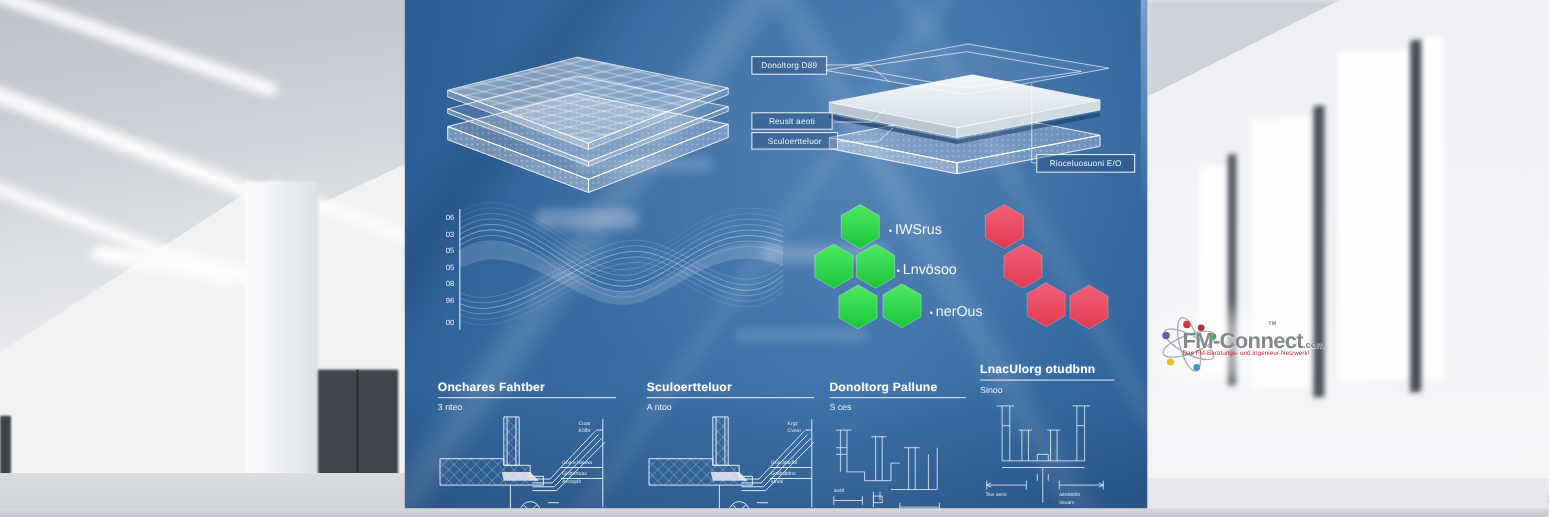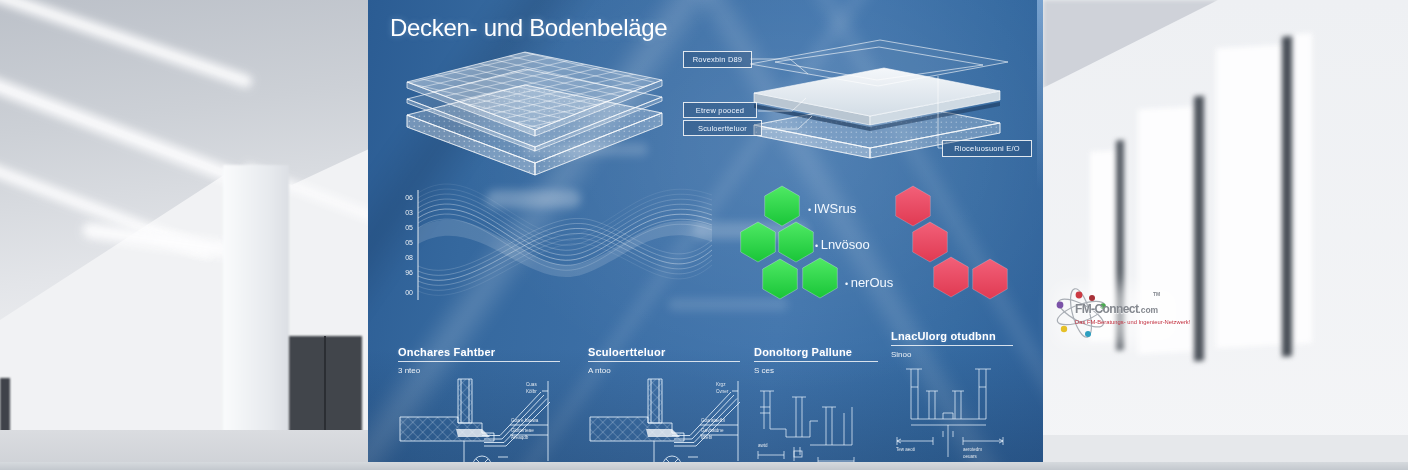--- a/index.html
+++ b/index.html
@@ -61,21 +61,21 @@
     text-shadow:0 0 3px rgba(160,200,255,.3);margin-top:38px;}
   .detail-line{height:1px;background:rgba(255,255,255,.8);margin-top:3px;}
   .detail-sub{font-size:8px;opacity:.9;margin-top:4px;}
 
   
   .logo{left:1054px;top:280px;width:130px;height:70px;}
   .logo-glow{left:2px;top:6px;width:124px;height:58px;background:rgba(255,255,255,.5);
     border-radius:10px;filter:blur(9px);}
   .logo-brandline{left:21px;top:19px;font-weight:700;color:#84888f;white-space:nowrap;
     text-shadow:0 1px 1px rgba(255,255,255,.8);}
-  .logo-brand{font-size:12px;letter-spacing:-.6px;}
+  .logo-brand{font-size:20px;letter-spacing:-.6px;}
   .logo-domain{font-size:8.5px;}
   .logo-tm{left:99px;top:11px;font-size:5px;color:#84888f;font-weight:700;}
   .logo-tagline{left:21px;top:39px;font-size:5.8px;color:#c22f3e;white-space:nowrap;}
 
   svg text{font-family:"Liberation Sans",sans-serif;}
 </style>
 </head>
 <body>
 
 <div class="stage">
@@ -148,21 +148,20 @@
     <div class="abs streak" style="left:470px;width:42px;transform:rotate(-30deg);opacity:.13"></div>
     <div class="abs streak" style="left:588px;width:30px;transform:rotate(-30deg);opacity:.10"></div>
     <div class="abs streak streak-dark" style="left:-45px;width:85px;transform:rotate(35deg);opacity:.14"></div>
     <div class="abs blob" style="left:118px;top:190px;width:95px;height:18px;opacity:.26"></div>
     <div class="abs blob" style="left:155px;top:143px;width:125px;height:13px;opacity:.17"></div>
     <div class="abs blob" style="left:325px;top:222px;width:115px;height:17px;opacity:.20"></div>
     <div class="abs blob" style="left:300px;top:298px;width:120px;height:13px;opacity:.12"></div>
     <div class="abs panel-glow"></div>
     <div class="abs panel-edge"></div>
 
-    <div class="abs panel-title">Decken- und Bodenbeläge</div>
 
     <svg class="abs" style="left:25px;top:40px" width="280" height="140" viewBox="0 0 280 140">
       <g stroke="rgba(255,255,255,.85)" stroke-width="0.8">
 
         <polygon points="14,75 142,123 142,135 14,87" fill="rgba(255,255,255,.34)"></polygon>
         <polygon points="14,75 142,123 142,135 14,87" fill="url(#dots)" opacity=".55"></polygon>
         <polygon points="142,123 269,73 269,85 142,135" fill="rgba(255,255,255,.26)"></polygon>
         <polygon points="142,123 269,73 269,85 142,135" fill="url(#dots)" opacity=".45"></polygon>
         <polygon points="132,45 269,73 142,123 14,75" fill="rgba(255,255,255,.24)"></polygon>
         <polygon points="132,45 269,73 142,123 14,75" fill="url(#dots)" opacity=".4"></polygon>
@@ -202,24 +201,24 @@
         <polygon points="199,11 303,29 197,44 95,26"></polygon>
 
         <path d="M70,23 H110 L128,38"></path>
         <path d="M78,75 H112 L126,62"></path>
         <path d="M82,93 H118 L132,80"></path>
         <path d="M263,112 H258 V40"></path>
       </g>
     </svg>
 
     <div class="abs callout" style="left:315px;top:51px;width:67px;height:15px;">
-        <span>Rovexbin D89</span>
+        <span>Donoltorg D89</span>
       </div>
     <div class="abs callout" style="left:315px;top:102px;width:72px;height:14px;">
-        <span>Etrew pooced</span>
+        <span>Reuslt aeoti</span>
       </div>
     <div class="abs callout" style="left:315px;top:120px;width:77px;height:14px;">
         <span>Sculoertteluor</span>
       </div>
     <div class="abs callout" style="left:574px;top:140px;width:88px;height:15px;">
         <span>Rioceluosuoni E/O</span>
       </div>
 
     <svg class="abs" style="left:28px;top:158px" width="322" height="148" viewBox="0 0 322 148">
       <defs>

